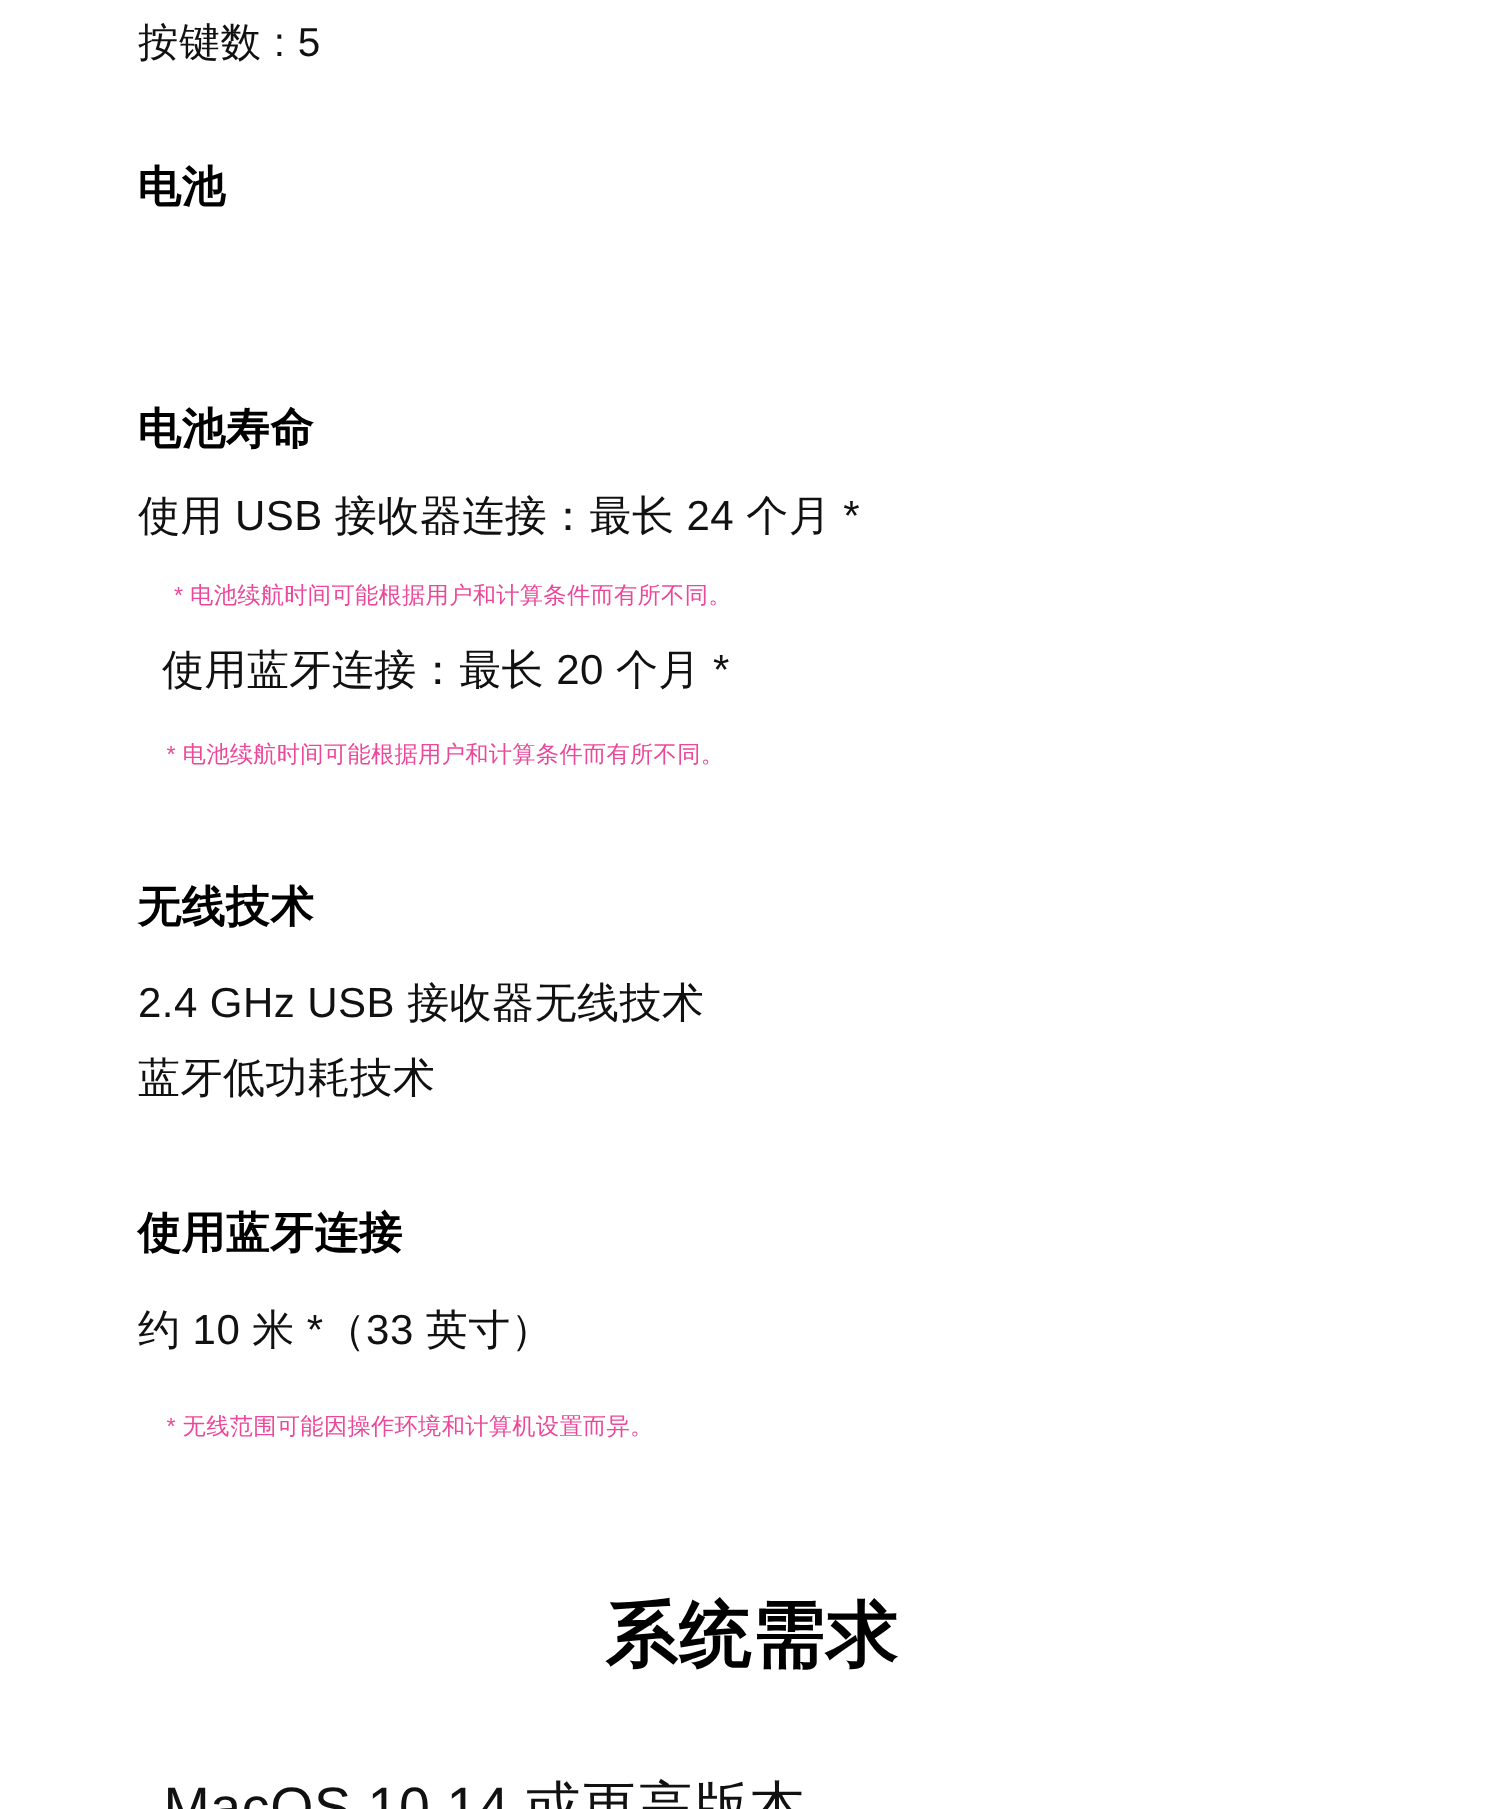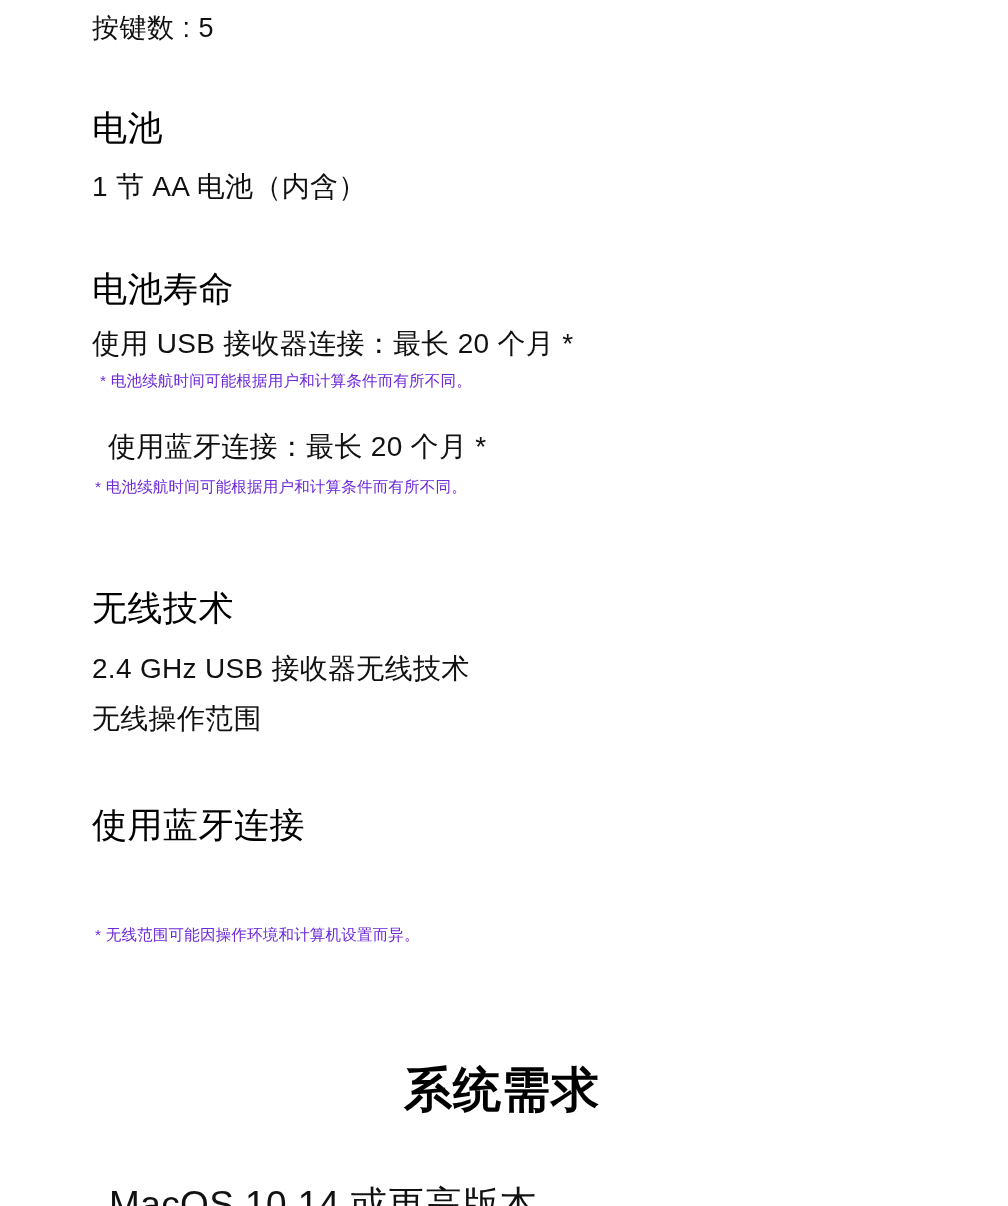--- a/index.html
+++ b/index.html
@@ -23,37 +23,37 @@
     padding: 0 0 0 92px;
   }
   .line-top {
     font-size: 27px;
     line-height: 1.1;
     letter-spacing: 0.5px;
     padding-top: 8px;
     color: #111;
   }
   h2.heading {
-    font-size: 35px;
-    font-weight: 400;
+    font-size: 29px;
+    font-weight: 700;
     letter-spacing: 0.5px;
     margin: 0;
     color: #000;
   }
   .body-line {
     font-size: 28px;
     letter-spacing: 0.3px;
     color: #111;
     margin: 0;
   }
   .foot-note {
     font-size: 15.5px;
-    color: #6d28d9;
+    color: #ec4899;
     letter-spacing: 0.2px;
-    margin: 0;
+    margin: 16px;
   }
   .sysreq-title {
     font-size: 48px;
     font-weight: 700;
     letter-spacing: 1px;
     text-align: center;
     color: #000;
     width: 820px;
     margin: 0;
   }
@@ -67,31 +67,31 @@
   .abs { position: absolute; }
 </style>
 </head>
 <body>
 
 <div class="page">
 
   <div class="abs line-top" style="left:92px; top:6px;">按键数 : 5</div>
 
   <h2 class="abs heading" style="left:92px; top:105px;">电池</h2>
-  <div class="abs body-line" style="left:92px; top:168px;">1 节 AA 电池（内含）</div>
 
   <h2 class="abs heading" style="left:92px; top:266px;">电池寿命</h2>
-  <div class="abs body-line" style="left:92px; top:325px;">使用 USB 接收器连接：最长 20 个月 *</div>
+  <div class="abs body-line" style="left:92px; top:325px;">使用 USB 接收器连接：最长 24 个月 *</div>
   <div class="abs foot-note" style="left:100px; top:371px;">* 电池续航时间可能根据用户和计算条件而有所不同。</div>
   <div class="abs body-line" style="left:108px; top:428px;">使用蓝牙连接：最长 20 个月 *</div>
   <div class="abs foot-note" style="left:95px; top:477px;">* 电池续航时间可能根据用户和计算条件而有所不同。</div>
 
   <h2 class="abs heading" style="left:92px; top:585px;">无线技术</h2>
   <div class="abs body-line" style="left:92px; top:650px;">2.4 GHz USB 接收器无线技术</div>
-  <div class="abs body-line" style="left:92px; top:700px;">无线操作范围</div>
+  <div class="abs body-line" style="left:92px; top:700px;">蓝牙低功耗技术</div>
 
   <h2 class="abs heading" style="left:92px; top:802px;">使用蓝牙连接</h2>
+  <div class="abs body-line" style="left:92px; top:868px;">约 10 米 *（33 英寸）</div>
   <div class="abs foot-note" style="left:95px; top:925px;">* 无线范围可能因操作环境和计算机设置而异。</div>
 
   <h1 class="abs sysreq-title" style="left:92px; top:1058px;">系统需求</h1>
   <div class="abs sysreq-line" style="left:92px; top:1163px;">MacOS 10.14 或更高版本</div>
 
 </div>
 
 </body></html>

